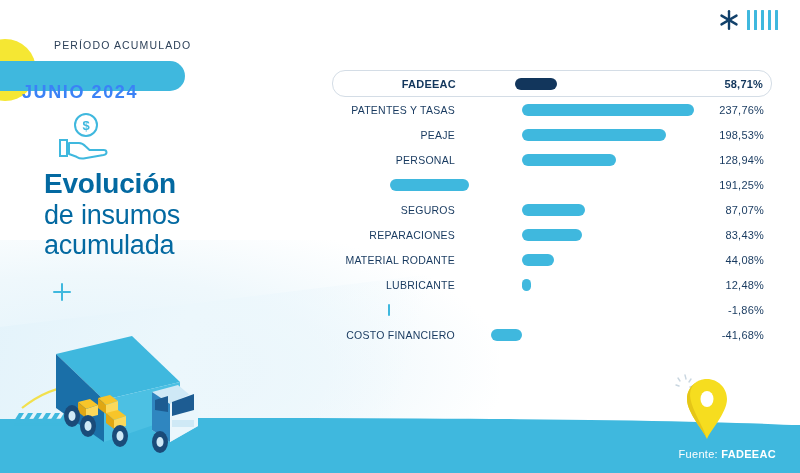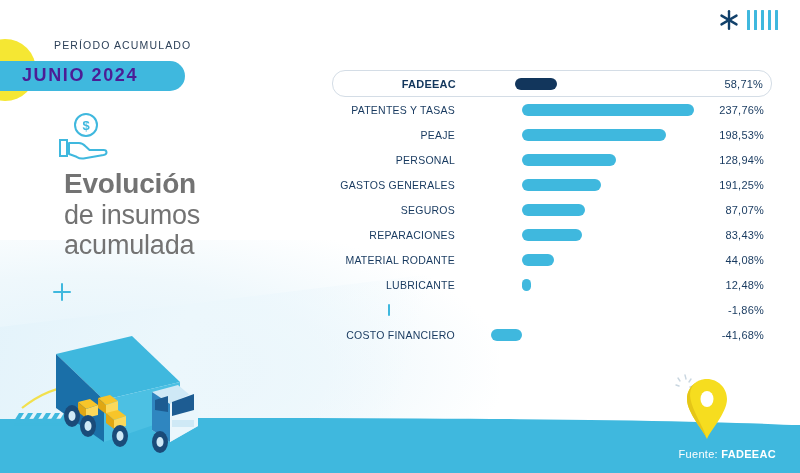--- a/index.html
+++ b/index.html
@@ -49,32 +49,32 @@
     position:absolute;left:-30px;top:23px;width:215px;height:30px;border-radius:15px;
     background:#3fb8de;
   }
   .badge-kicker{
     position:absolute;left:22px;top:1px;
     font-size:10.5px;letter-spacing:1.15px;color:#2b3f57;font-weight:400;
     white-space:nowrap;
     padding-left:32px;
   }
   .badge-title{
-    position:absolute;left:22px;top:27px;
-    font-size:18px;font-weight:bold;letter-spacing:1.6px;color:#4c1d95;
+    position:absolute;left:22px;top:44px;
+    font-size:18px;font-weight:bold;letter-spacing:1.6px;color:#3b82f6;
     white-space:nowrap;
   }
 
   
   .coin-icon{position:absolute;left:58px;top:112px;width:56px;height:48px;color:#3fb8de;}
 
   
   .headline{
-    position:absolute;left:64px;top:168px;width:280px;
-    color:#737373;line-height:1.13;letter-spacing:-0.2px;
+    position:absolute;left:44px;top:168px;width:280px;
+    color:#0369a1;line-height:1.13;letter-spacing:-0.2px;
   }
   .headline .l1{font-size:28px;font-weight:bold;display:block;}
   .headline .l2{font-size:27px;font-weight:400;display:block;}
   .headline .l3{font-size:27px;font-weight:400;display:block;}
 
   .plus-mark{
     position:absolute;left:52px;top:282px;width:20px;height:20px;color:#3fb8de;
   }
 
   
@@ -100,21 +100,21 @@
   .row .bar.neg{background:#3fb8de;}
   .row .val{
     flex:1;text-align:right;padding-right:8px;box-sizing:border-box;
     font-size:11px;color:#17395f;letter-spacing:.2px;white-space:nowrap;
   }
 
   .row.highlight{
     border:1px solid #d4dde6;border-radius:13px;height:25px;
   }
   .row.highlight .label{font-weight:bold;font-size:11px;color:#12365c;}
-  .row.highlight .val{font-weight:normal;color:#12365c;}
+  .row.highlight .val{font-weight:bold;color:#12365c;}
   .row.highlight .bar{background:#12365c;}
 
   
   .pin{position:absolute;left:683px;top:378px;width:48px;height:62px;}
   .pin-sparks{position:absolute;left:673px;top:374px;width:24px;height:22px;}
 
   
   .source{
     position:absolute;right:24px;bottom:13px;
     font-size:11px;color:#ffffff;letter-spacing:.3px;white-space:nowrap;
@@ -251,21 +251,20 @@
 
     <div class="row">
       <div class="label">PERSONAL</div>
       <div class="track">
         <div class="bar" style="left:58px;width:94px;"></div>
       </div>
       <div class="val">128,94%</div>
     </div>
 
     <div class="row">
-      <div class="label">GASTOS GENERALES</div>
       <div class="track">
         <div class="bar" style="left:58px;width:79px;"></div>
       </div>
       <div class="val">191,25%</div>
     </div>
 
     <div class="row">
       <div class="label">SEGUROS</div>
       <div class="track">
         <div class="bar" style="left:58px;width:63px;"></div>

